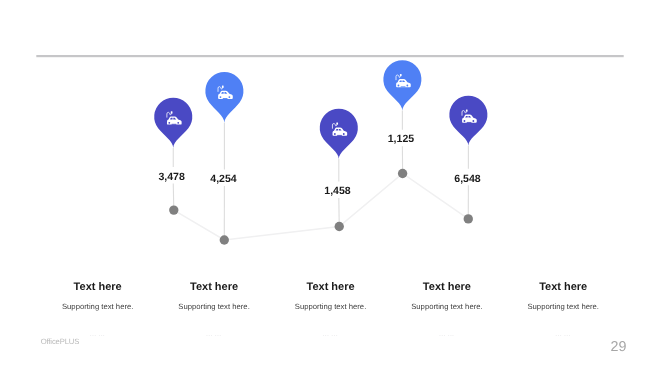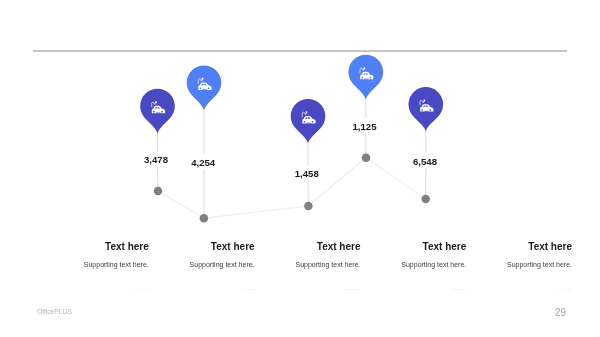--- a/index.html
+++ b/index.html
@@ -4,22 +4,22 @@
 <title>Slide</title>
 <style>
   html,body{margin:0;padding:0;}
   body{width:600px;height:337px;background:#ffffff;overflow:hidden;
        font-family:"Liberation Sans",sans-serif;}
   *{-webkit-font-smoothing:antialiased;-moz-osx-font-smoothing:grayscale;}
   .slide{position:relative;width:600px;height:337px;background:#fff;will-change:transform;}
   .divider{position:absolute;left:33px;top:50px;width:534px;height:1.5px;background:#c6c6c8;}
   #stage{position:absolute;left:0;top:0;width:600px;height:337px;}
   .footer-brand{position:absolute;left:37px;top:307.8px;font-size:7px;color:#b9b9b9;letter-spacing:-0.15px;}
-  .footer-page{position:absolute;left:555px;top:307.3px;font-size:10px;color:#a6a6a6;}
-  .col{position:absolute;top:241px;width:120px;text-align:right;}
+  .footer-page{position:absolute;left:555px;top:307.3px;font-size:13px;color:#a6a6a6;}
+  .col{position:absolute;top:256px;width:120px;text-align:center;}
   .col-title{font-size:10px;font-weight:bold;color:#1b1b1b;}
   .col-sub{font-size:7px;color:#3e3e3e;margin-top:8.5px;}
   .col-dots{font-size:4.6px;color:#e6e6e8;margin-top:20px;letter-spacing:.5px;font-weight:bold;line-height:1;}
   .v-label{font-size:9.6px;font-weight:bold;fill:#1b1b1b;font-family:"Liberation Sans",sans-serif;}
 </style>
 </head>
 <body style="background: rgb(255, 255, 255);">
 
 <div class="slide">
 

